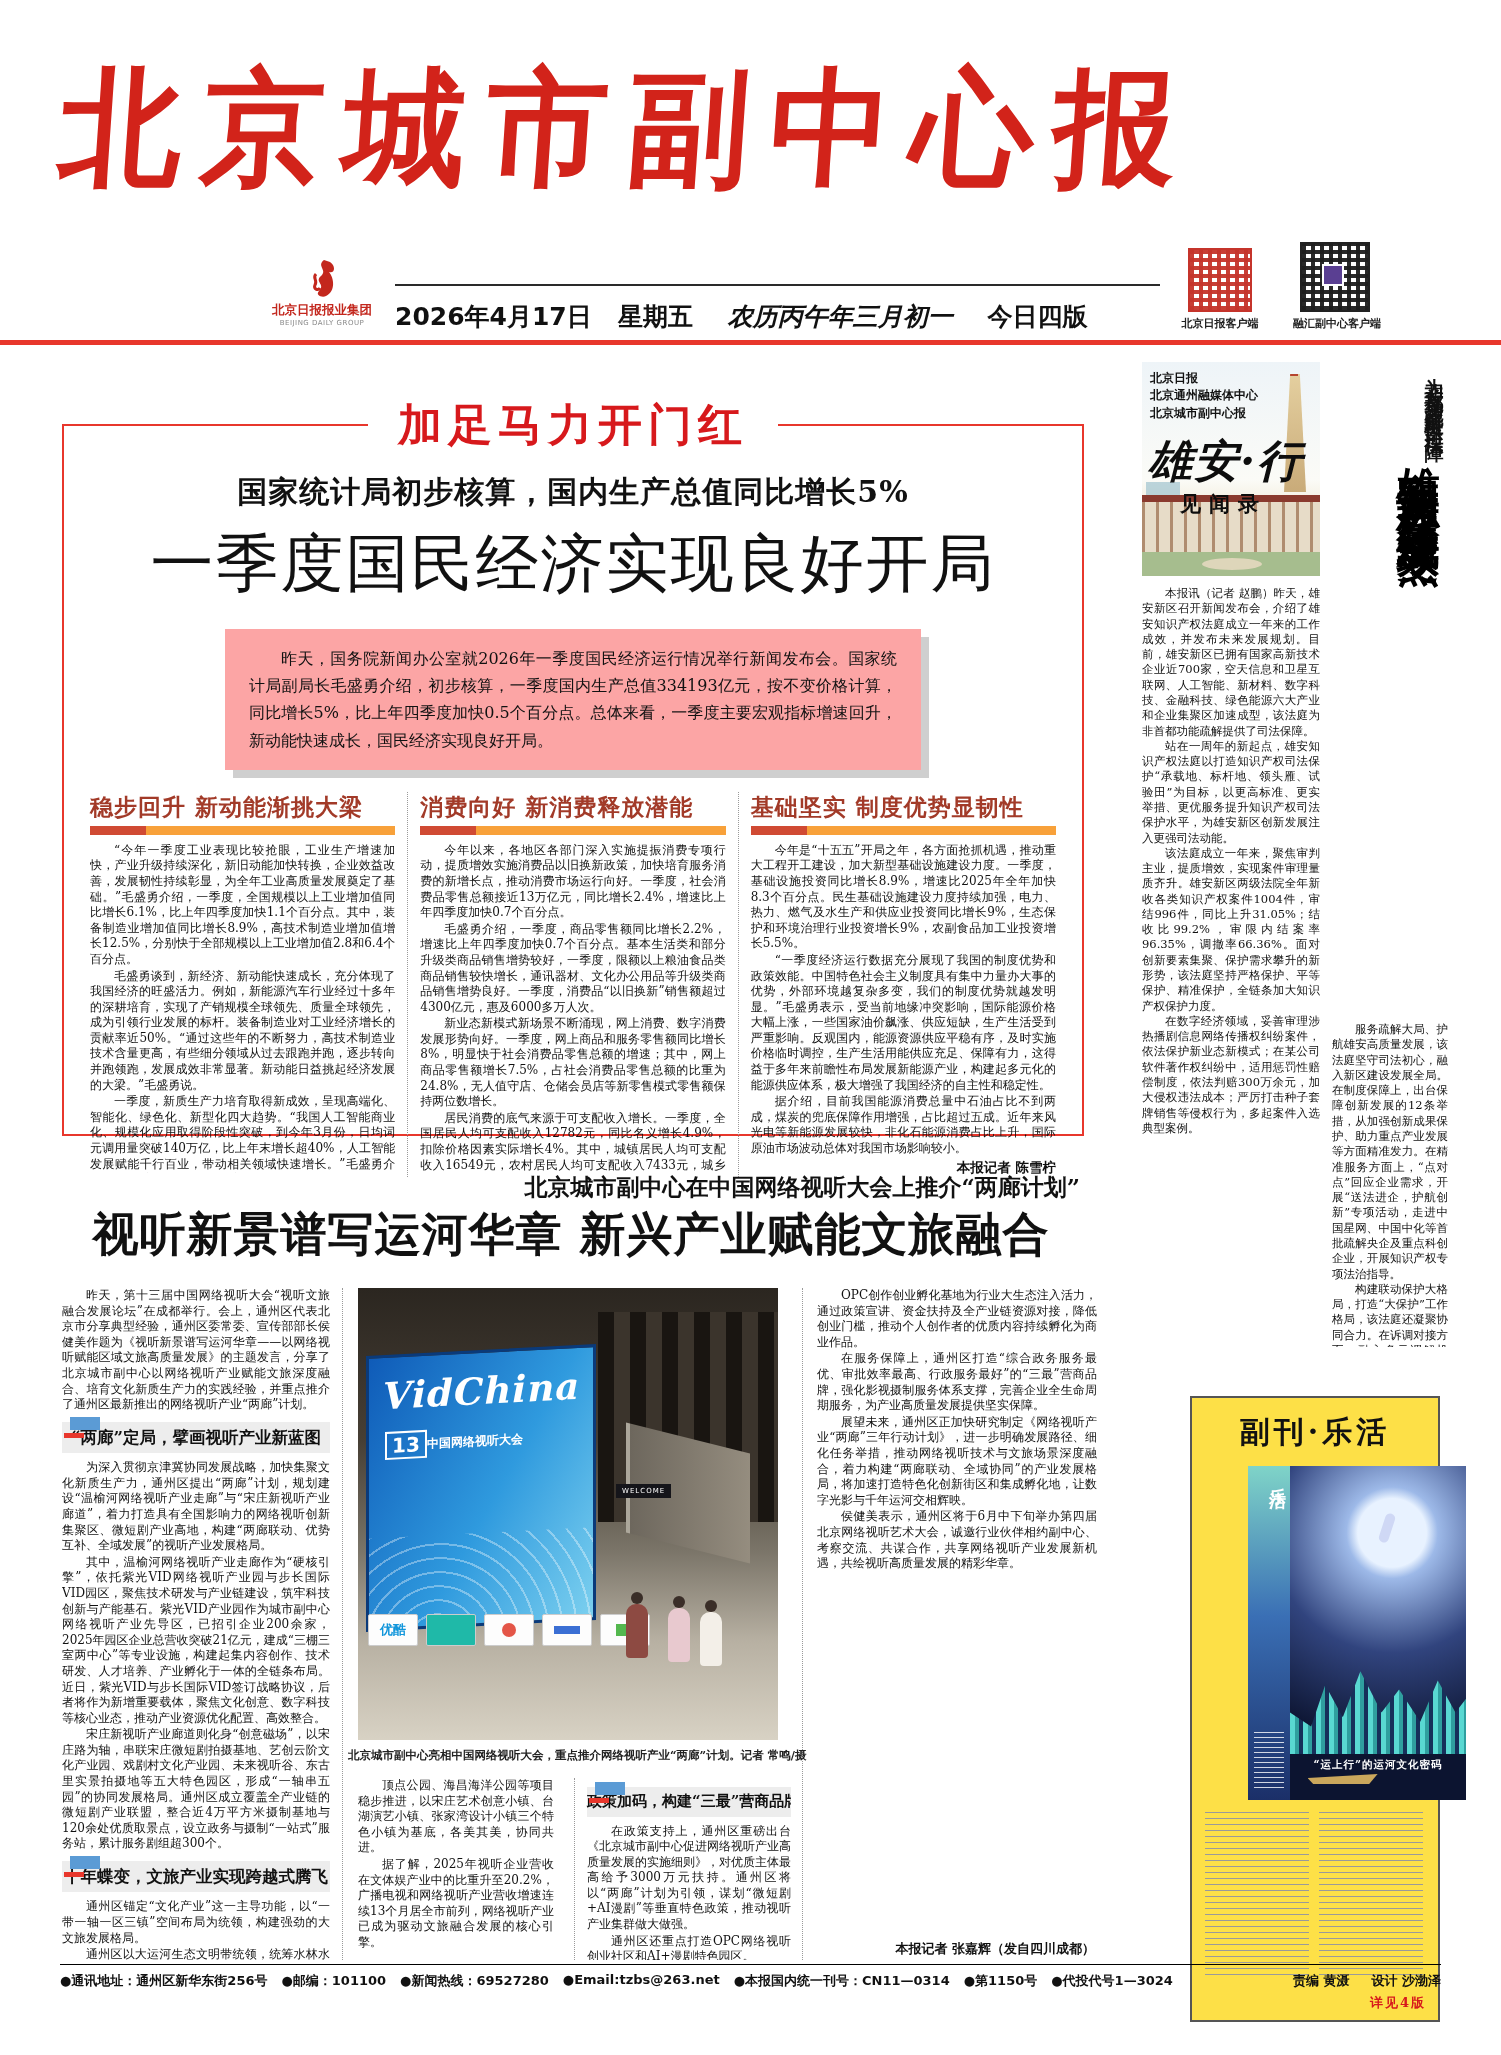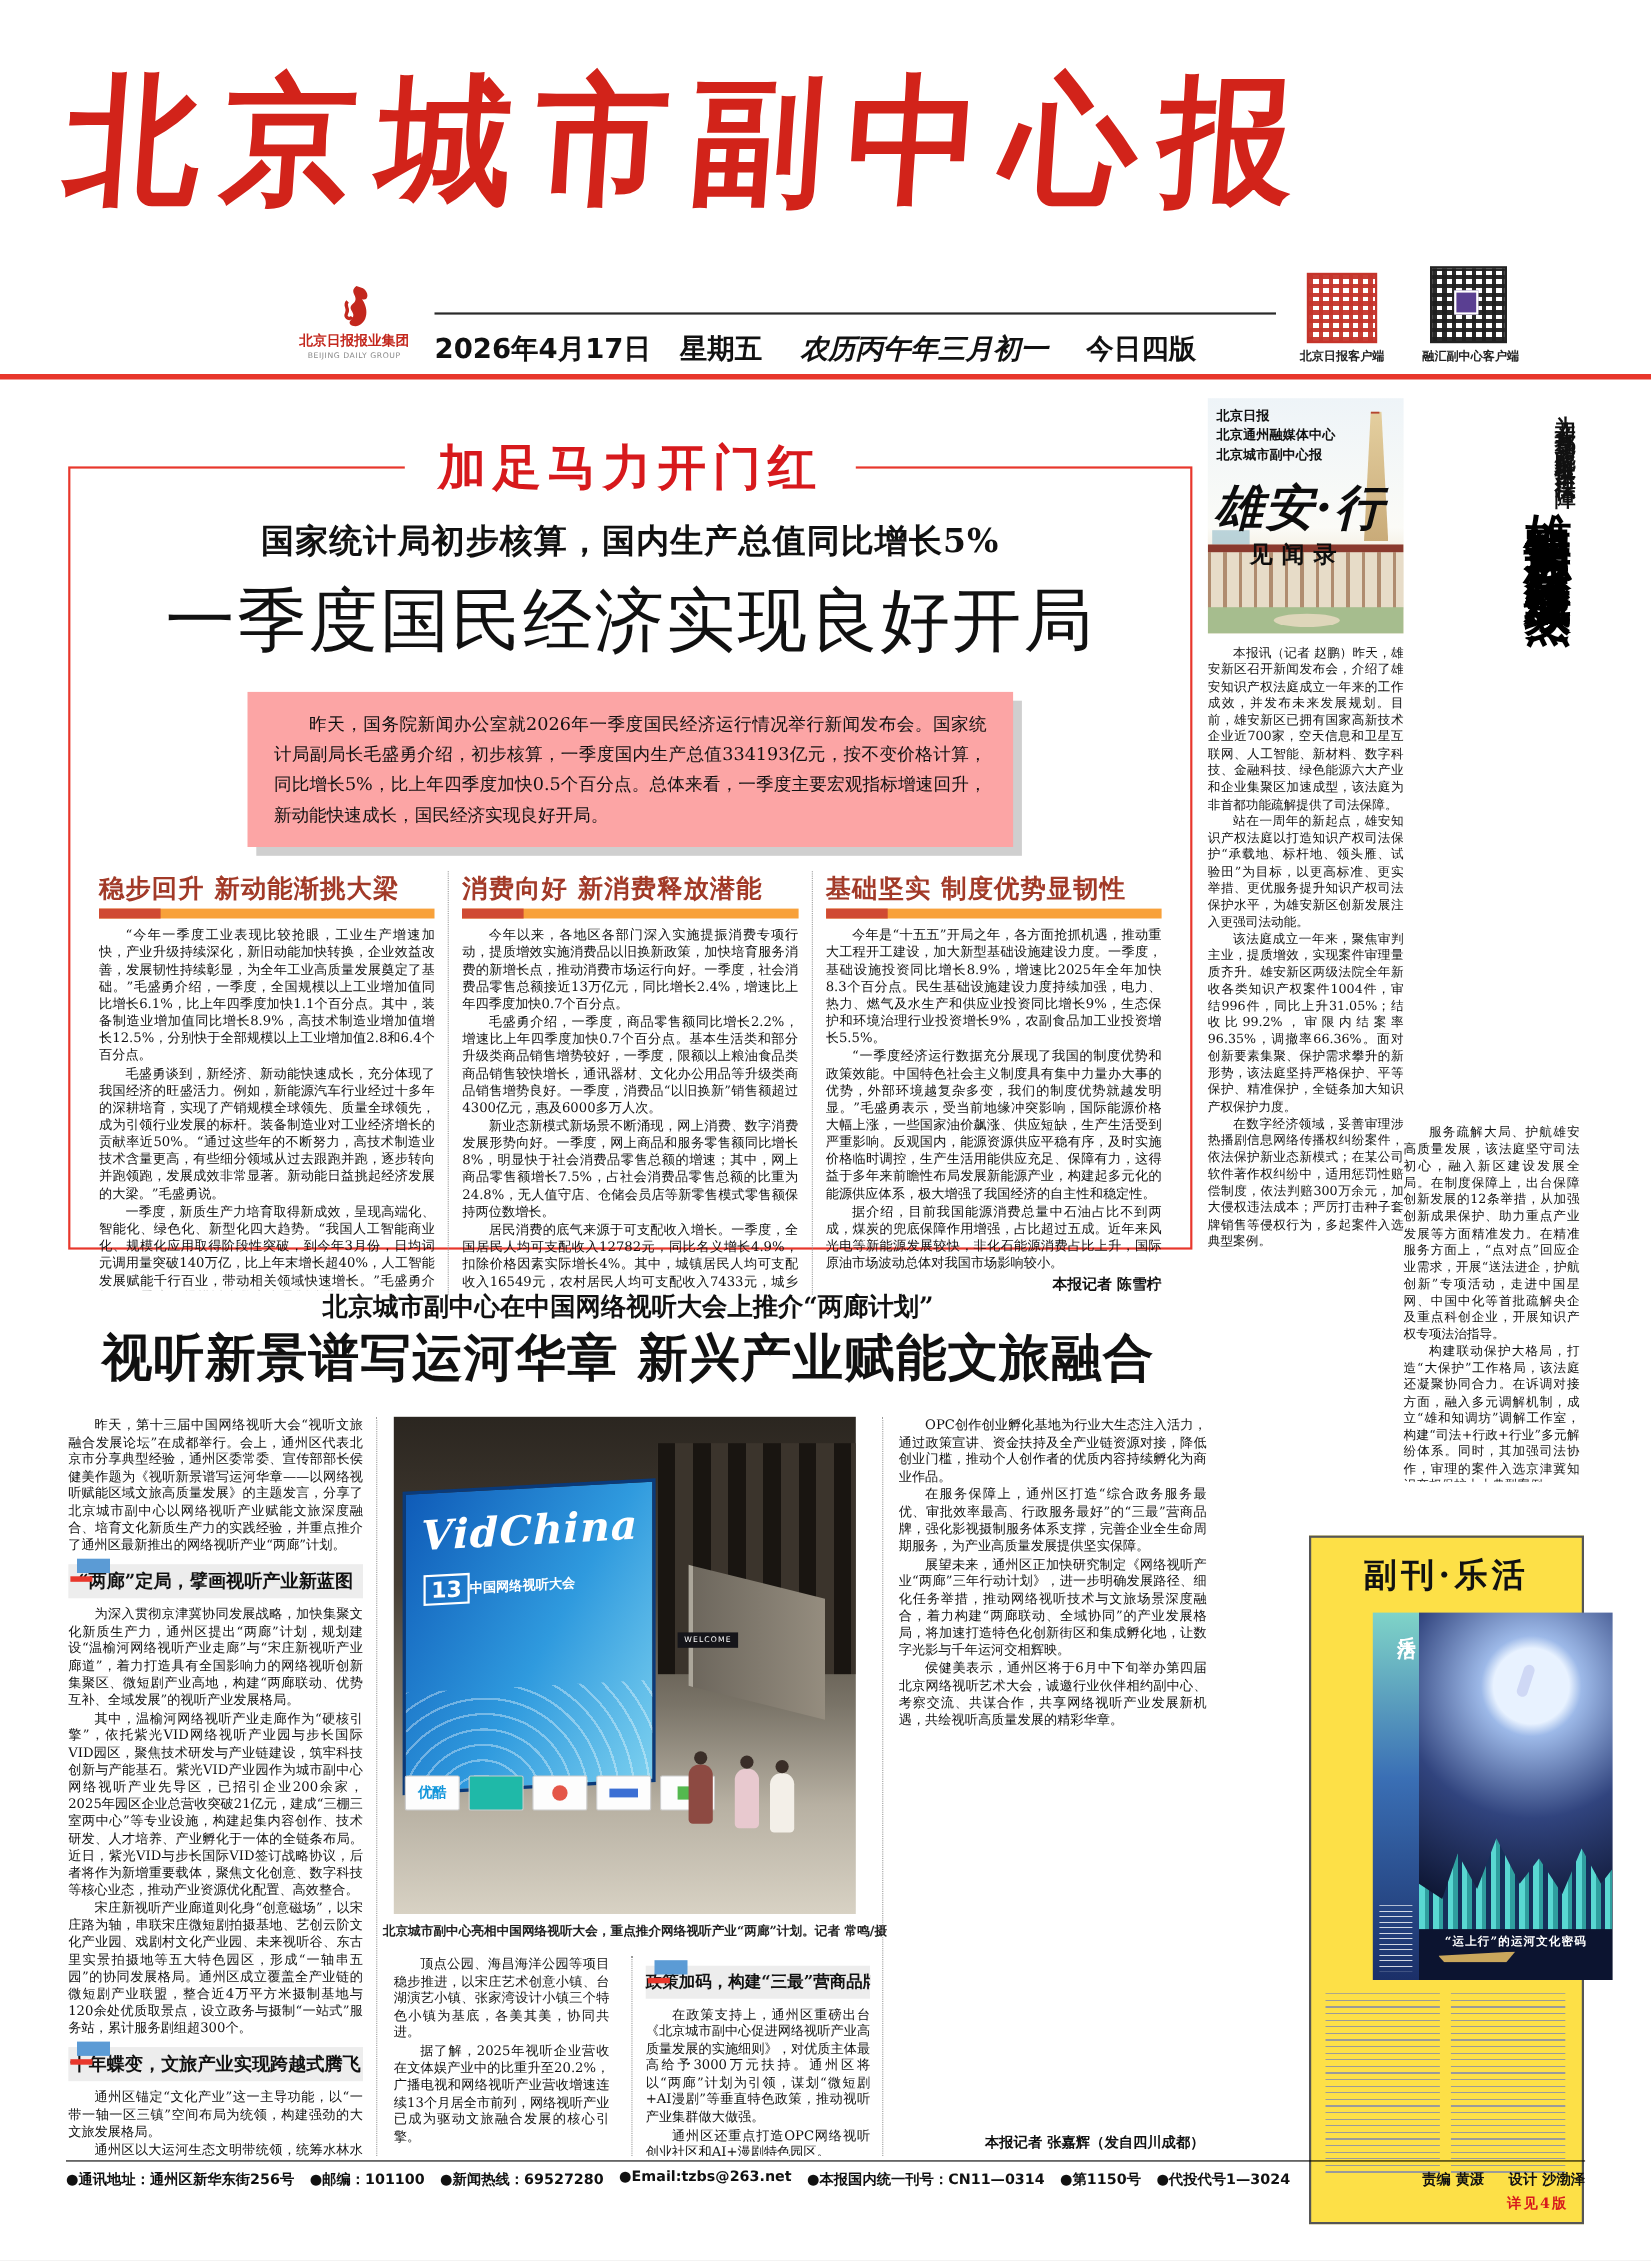--- a/index.html
+++ b/index.html
@@ -43,21 +43,21 @@
   .s1col + .s1col { border-left:1px dotted #999; }
   .col-head { text-align:left; font-size:23px; font-weight:900; color:#a23a28; letter-spacing:1px; white-space:nowrap; }
   .col-bar { position:relative; height:9px; background:#f8a13a; margin-top:3px; }
   .col-bar::before { content:""; position:absolute; left:0; top:0; width:56px; height:9px; background:#d04a33; }
   .col-body { margin-top:8px; height:330px; overflow:hidden; font-size:12px; line-height:1.3; text-align:justify; }
   .col-body p { margin:0 0 1px; text-indent:2em; }
   .s1-byline { text-align:right; font-weight:bold; font-size:13.5px; margin-top:4px; }
 
   
   .xa { left:1098px; top:362px; width:350px; height:985px; }
-  .xa-grid { display:flex; height:100%; }
+  .xa-grid { display:flex; gap:12px; height:100%;margin-left:44px; }
   .xa-colA { width:178px; display:flex; flex-direction:column; }
   .xa-colB { width:160px; display:flex; flex-direction:column; }
   .xa-photo { position:relative; width:178px; height:214px; overflow:hidden;
               background:linear-gradient(180deg,#eef4f8 0%,#fbfbf7 55%,#f1ead9 70%); }
   .xa-glass { position:absolute; left:4px; top:120px; width:34px; height:58px; background:#9fc3cf; opacity:.7; }
   .xa-tower { position:absolute; right:14px; top:12px; width:22px; height:118px;
               background:linear-gradient(180deg,#e4cf9f,#c9ab79); clip-path:polygon(28% 0,72% 0,100% 100%,0 100%); }
   .xa-tower::after { content:""; position:absolute; left:6px; top:-8px; width:8px; height:10px; background:#b5452f; }
   .xa-bldg { position:absolute; left:0; bottom:22px; width:178px; height:52px; background:#e7dcc8;
              border-top:7px solid #8a3a2e;
@@ -68,21 +68,21 @@
   .xa-logo-main { position:absolute; left:6px; top:70px; font-size:44px; font-weight:900; font-style:italic; color:#0d0d0d; letter-spacing:2px; }
   .xa-logo-sub { position:absolute; left:38px; top:128px; font-size:21px; font-weight:900; letter-spacing:8px; color:#0d0d0d; }
   .xa-text { margin-top:10px; flex:1; overflow:hidden; font-size:11.5px; line-height:1.33; text-align:justify; }
   .xa-text p { margin:0; text-indent:2em; }
   .xa-vert-wrap { height:652px; writing-mode:vertical-rl; display:flex; justify-content:flex-start; }
   .xa-vert-sub { font-size:19px; font-weight:bold; letter-spacing:5px; margin-left:14px; color:#111; }
   .xa-vert-head { font-size:43px; font-weight:900; letter-spacing:6px; color:#000; }
   .xa-colB .xa-text { margin-top:8px; }
 
   
-  .s2-kicker { left:62px; top:1172px; width:1018px; text-align:center; font-size:23px; font-weight:bold; }
+  .s2-kicker { left:62px; top:1172px; width:1018px; text-align:right; font-size:23px; font-weight:bold; }
   .s2-headline { left:62px; top:1204px; width:1018px; text-align:center; font-size:46px; font-weight:900; letter-spacing:1px; white-space:nowrap; }
   .s2-body { left:62px; top:1288px; width:1020px; height:672px; }
   .s2col { position:absolute; overflow:hidden; font-size:12px; line-height:1.3; text-align:justify; }
   .s2col p { margin:0 0 1px; text-indent:2em; }
   .s2-col1 { left:0; top:0; width:268px; height:672px; border-right:1px dotted #999; padding-right:12px; }
   .sub-band { background:#ededed; padding:5px 0; text-align:center; font-weight:900; font-size:16.5px;
               position:relative; margin:9px 0 7px; text-indent:0; white-space:nowrap; }
   .sub-band::before { content:""; position:absolute; left:8px; top:-5px; width:30px; height:13px; background:#5b9bd5; }
   .sub-band::after { content:""; position:absolute; left:2px; top:11px; width:20px; height:5px; background:#e8372c; }
   .s2-photo { position:absolute; left:296px; top:0; width:420px; height:452px; overflow:hidden;

